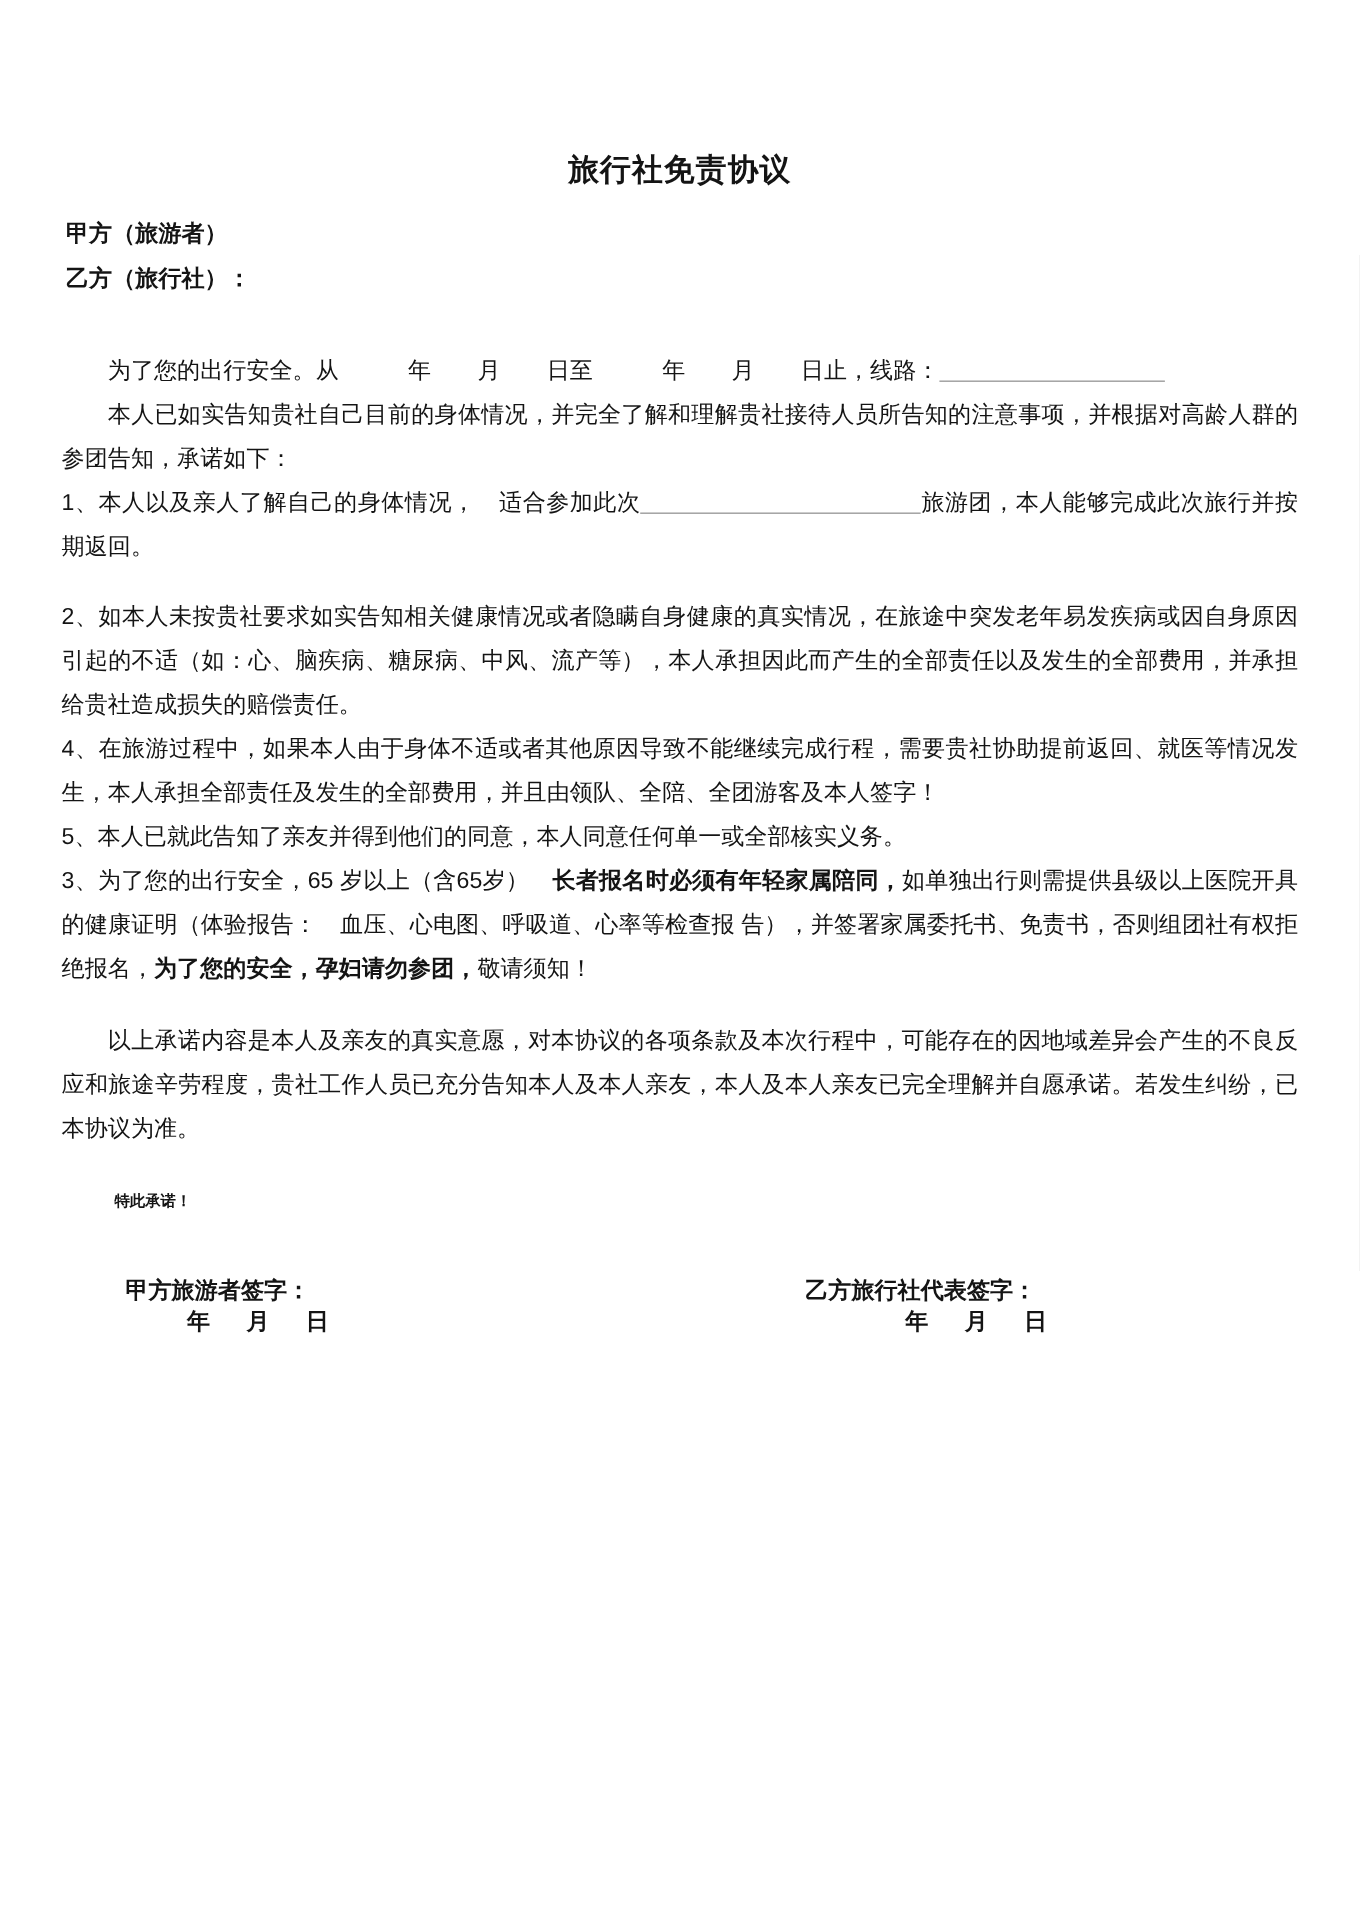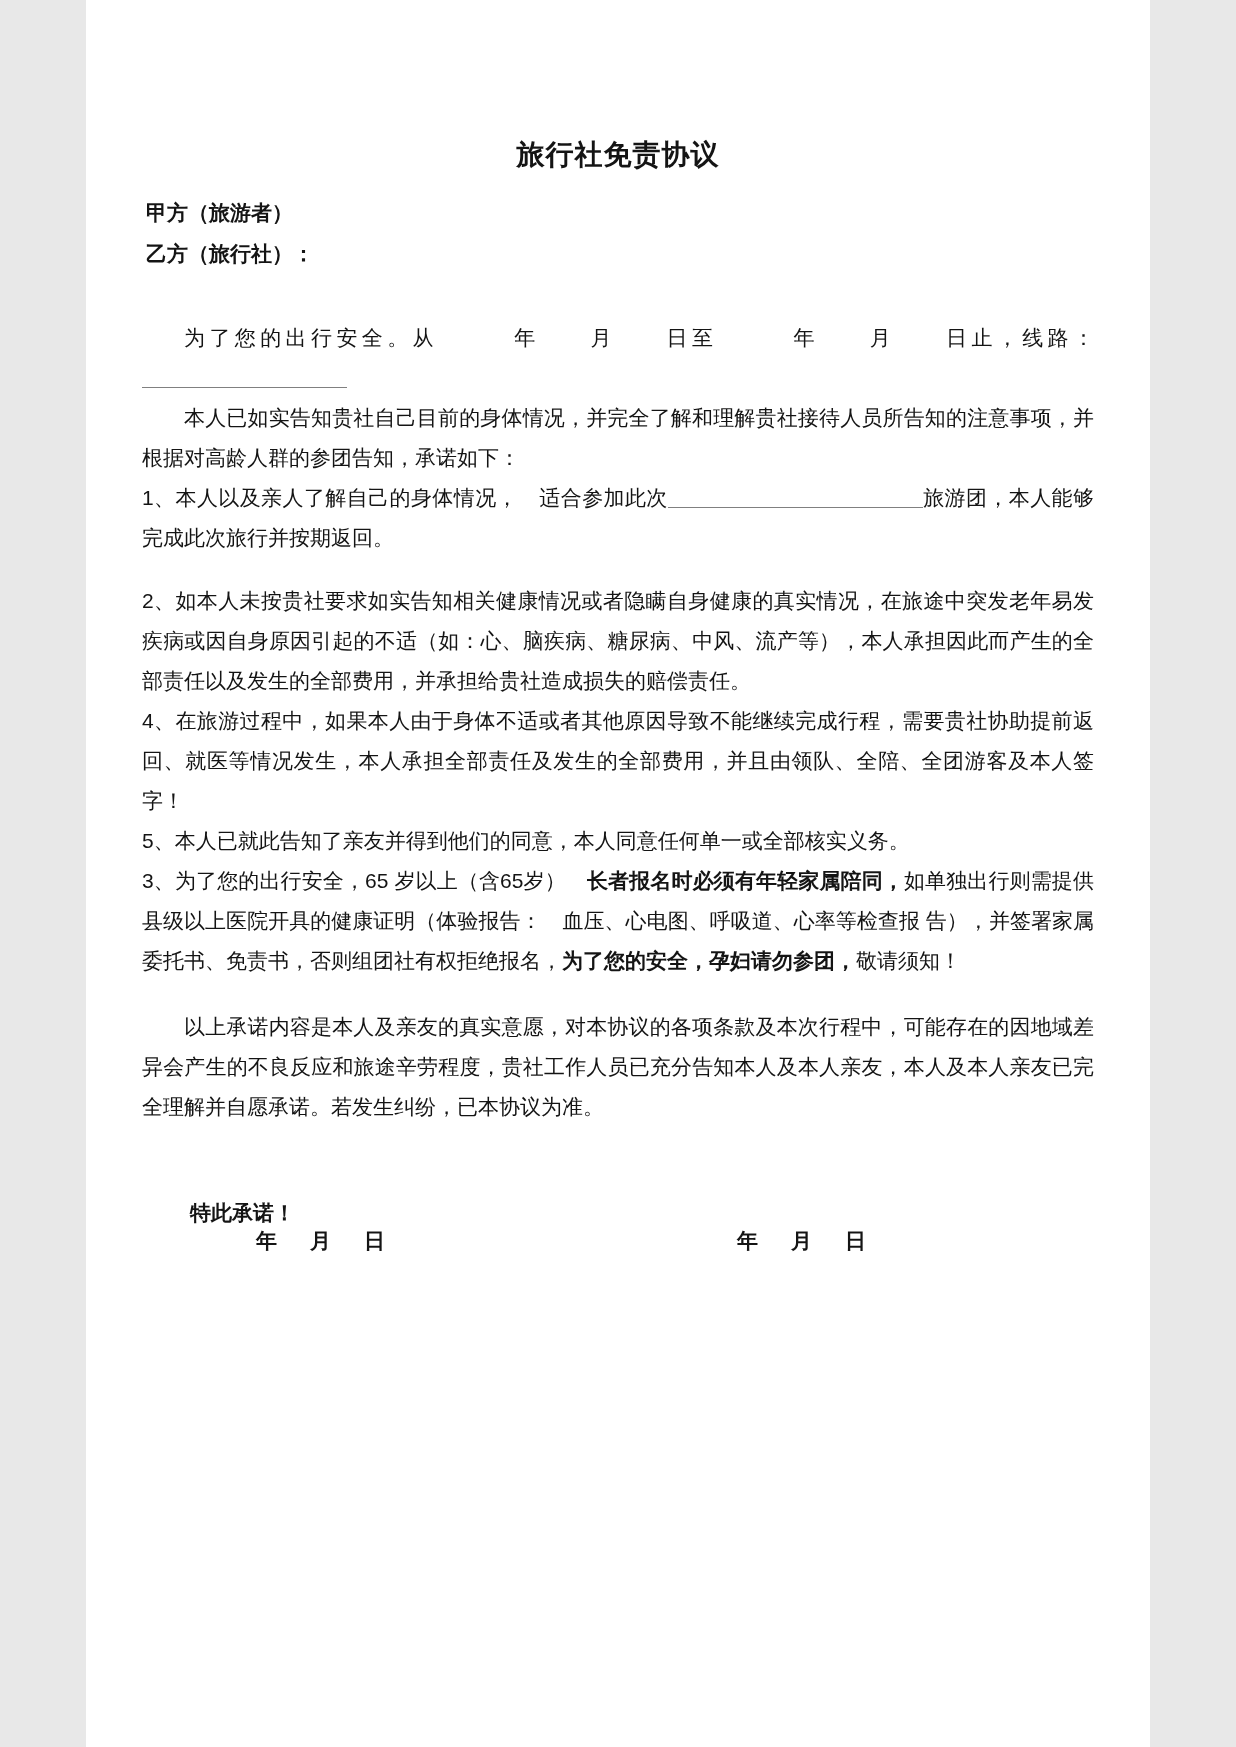--- a/index.html
+++ b/index.html
@@ -1,18 +1,18 @@
 <!DOCTYPE html>
 <html><head>
 <meta charset="utf-8">
 <style>
   html, body { margin: 0; padding: 0; background: #e8e8e8; }
   .page {
     position: relative;
-    width: 1064px;
+    width: 1236px;
     height: 1747px;
     margin: 0 auto;
     background: #ffffff;
     box-sizing: border-box;
     padding: 136px 56px 0 56px;
     font-family: "Liberation Sans", "DejaVu Sans", sans-serif;
     color: #141414;
     overflow: hidden;
   }
   .doc-title {
@@ -41,22 +41,22 @@
   .para.gap-small { margin-top: 23px; }
   .para.gap-large { margin-top: 26px; }
   .bold { font-weight: bold; }
   .blank {
     display: inline-block;
     border-bottom: 1px solid #808080;
     height: 20px;
     vertical-align: -3px;
   }
   .pledge {
-    margin: 72px 0 0 48px;
-    font-size: 21px;
+    margin: 36px 0 0 48px;
+    font-size: 14px;
     font-weight: bold;
   }
   .sig-row {
     display: flex;
     margin-top: 58px;
     font-size: 21px;
     font-weight: bold;
   }
   .sig-a { margin-left: 58px; }
   .sig-b { margin-left: auto; margin-right: 238px; }
@@ -85,19 +85,23 @@
       <p class="para"><span>1、本人以及亲人了解自己的身体情况，　适合参加此次</span><span class="blank" style="width: 255px; border-bottom-color: rgb(128, 128, 128);"></span><span>旅游团，本人能够完成此次旅行并按期返回。</span></p>
       <p class="para gap-small"><span>2、如本人未按贵社要求如实告知相关健康情况或者隐瞒自身健康的真实情况，在旅途中突发老年易发疾病或因自身原因引起的不适（如：心、脑疾病、糖尿病、中风、流产等），本人承担因此而产生的全部责任以及发生的全部费用，并承担给贵社造成损失的赔偿责任。</span></p>
       <p class="para"><span>4、在旅游过程中，如果本人由于身体不适或者其他原因导致不能继续完成行程，需要贵社协助提前返回、就医等情况发生，本人承担全部责任及发生的全部费用，并且由领队、全陪、全团游客及本人签字！</span></p>
       <p class="para"><span>5、本人已就此告知了亲友并得到他们的同意，本人同意任何单一或全部核实义务。</span></p>
       <p class="para"><span>3、为了您的出行安全，65 岁以上（含65岁）　</span><span class="bold">长者报名时必须有年轻家属陪同，</span><span>如单独出行则需提供县级以上医院开具的健康证明（体验报告：　血压、心电图、呼吸道、心率等检查报 告），并签署家属委托书、免责书，否则组团社有权拒绝报名，</span><span class="bold">为了您的安全，孕妇请勿参团，</span><span>敬请须知！</span></p>
       <p class="para indent gap-large"><span>以上承诺内容是本人及亲友的真实意愿，对本协议的各项条款及本次行程中，可能存在的因地域差异会产生的不良反应和旅途辛劳程度，贵社工作人员已充分告知本人及本人亲友，本人及本人亲友已完全理解并自愿承诺。若发生纠纷，已本协议为准。</span></p>
     </div>
 
   <p class="pledge">特此承诺！</p>
 
+  <div class="sig-row">
+    <span class="sig-a">甲方旅游者签字：</span>
+    <span class="sig-b">乙方旅行社代表签字：</span>
+  </div>
 
   <div class="date-row">
     <span class="date-a">年　月　日</span>
     <span class="date-b">年　月　日</span>
   </div>
 
 </div>
 
 </body></html>

